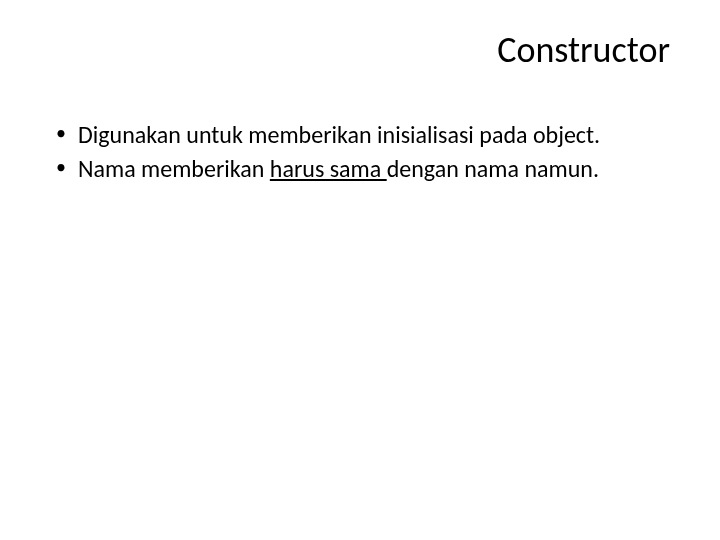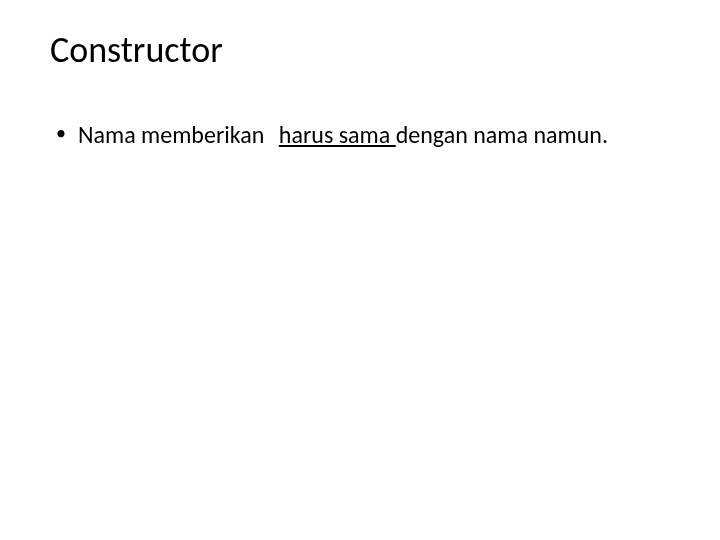--- a/index.html
+++ b/index.html
@@ -10,21 +10,21 @@
     font-family: Calibri, "Segoe UI", Arial, sans-serif;
     color: #000;
     overflow: hidden;
   }
   .slide {
     width: 100%;
     height: 100%;
     padding: 28px 50px 40px 50px;
   }
   .title {
-    text-align: left;
+    text-align: right;
     font-size: 36px;
     font-weight: 400;
     margin-bottom: 48px;
   }
   .bullets {
     list-style: none;
     font-size: 24px;
     line-height: 1.25;
   }
   .bullets li {
@@ -35,24 +35,24 @@
   .bullets li::before {
     content: "•";
     position: absolute;
     left: 6px;
     top: 0;
     font-size: 20px;
     line-height: 1.35;
   }
   .underline {
     text-decoration: underline;
-    margin-left: 9px;
   }
 </style>
 </head>
 <body>
 
 <div class="slide">
   <h1 class="title">Constructor</h1>
   <ul class="bullets">
+    <li><span>Digunakan untuk memberikan inisialisasi pada object.</span><span class="underline"></span><span></span></li>
     <li><span>Nama memberikan </span><span class="underline">harus sama </span><span>dengan nama namun.</span></li>
   </ul>
 </div>
 
 </body></html>

